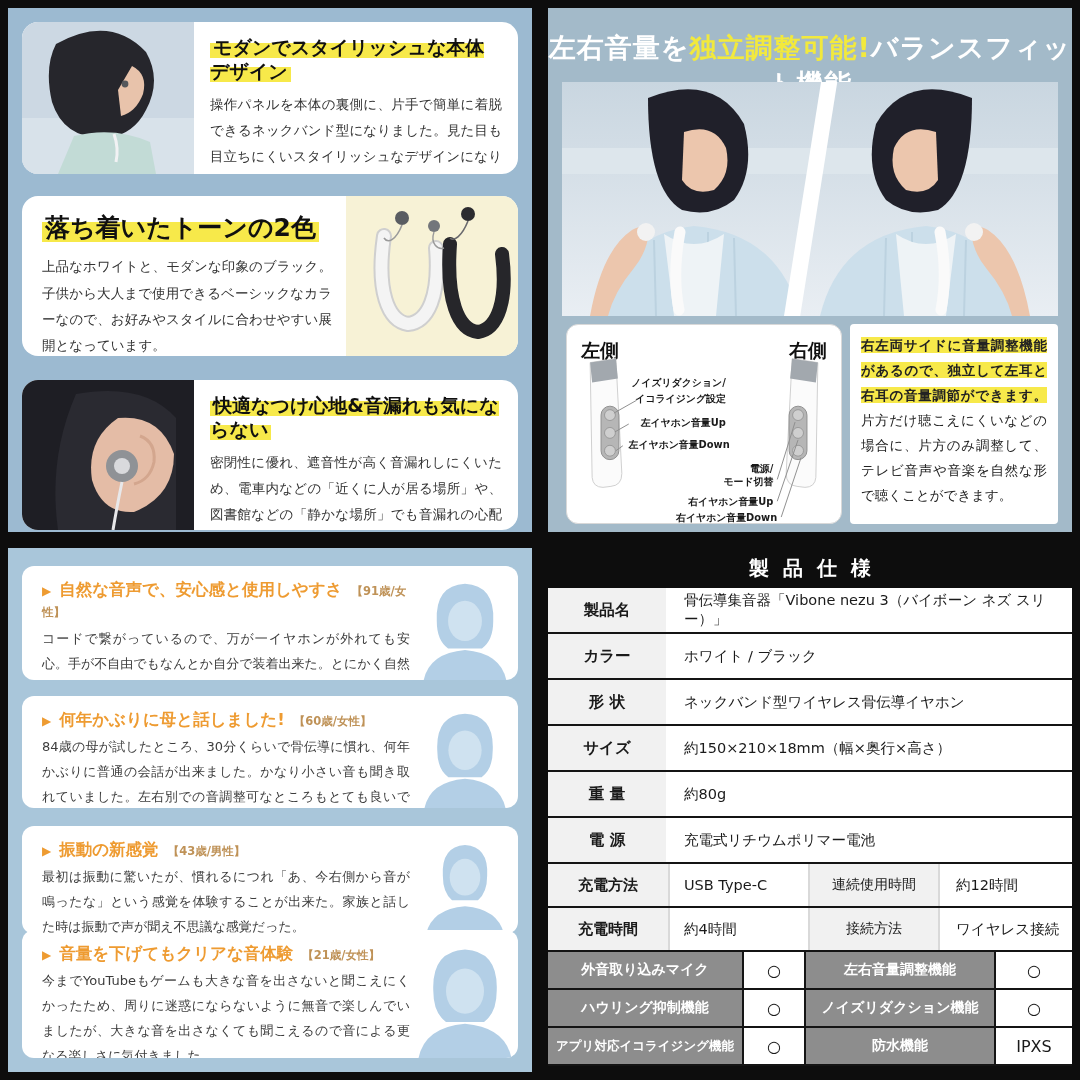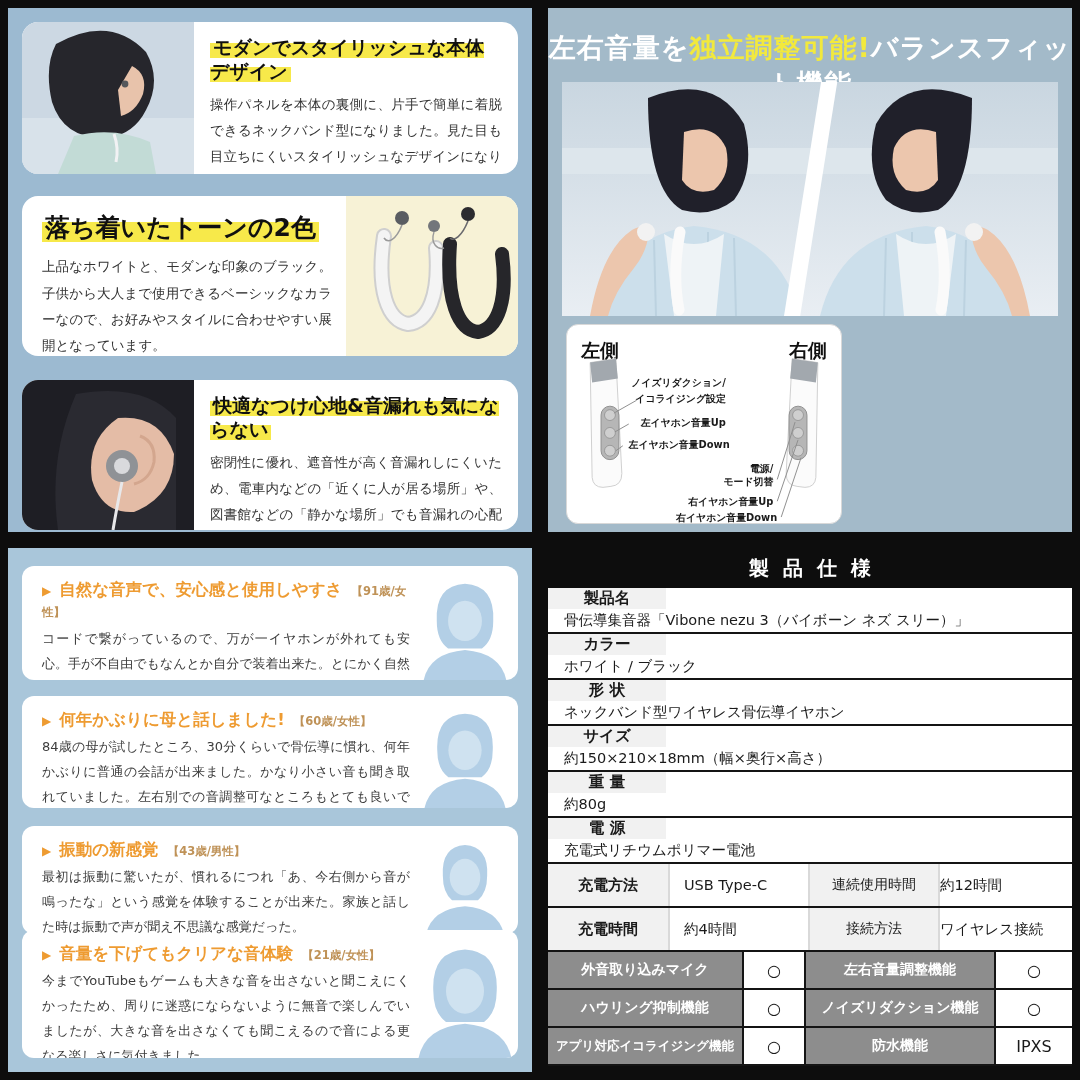--- a/index.html
+++ b/index.html
@@ -54,31 +54,31 @@
   .silhouette{position:absolute;right:-6px;bottom:-4px;width:118px;height:92%;z-index:0;}
   .rv-inner{position:relative;z-index:1;padding:13px 108px 8px 20px;}
   .rv-title{margin:0 0 5px 0;font-size:16.5px;font-weight:bold;color:#ee9b31;line-height:1.3;}
   .rv-bullet{font-size:12px;margin-right:8px;}
   .rv-meta{font-size:11.5px;color:#bf9257;margin-left:9px;font-weight:bold;}
   .rv-body{margin:0;font-size:13px;line-height:1.9;color:#3c3c3c;text-align:justify;}
 
   
   .spec-header{height:40px;background:#0d0d0d;color:#fff;display:flex;align-items:center;
                justify-content:center;font-size:20px;font-weight:bold;letter-spacing:14px;text-indent:14px;}
-  .spec-row{display:flex;height:46px;background:#fff;border-bottom:2px solid #141414;box-sizing:border-box;flex-direction:column;}
+  .spec-row{display:flex;height:46px;background:#fff;border-bottom:2px solid #141414;box-sizing:border-box;}
   .sp-label{width:120px;background:#f1f1f1;display:flex;align-items:center;justify-content:center;
             font-weight:bold;font-size:15.5px;border-right:2px solid #fff;box-sizing:border-box;}
   .sp-value{flex:1;display:flex;align-items:center;padding-left:16px;font-size:14.5px;}
   .dual-row{display:flex;height:44px;background:#fff;border-bottom:2px solid #141414;box-sizing:border-box;}
   .dual-row>div{display:flex;align-items:center;box-sizing:border-box;}
   .dual-row>div+div{border-left:2px solid #d9d9d9;}
   .d1{width:120px;background:#f1f1f1;justify-content:center;font-weight:bold;font-size:15px;text-align:center;}
   .d2{width:140px;padding-left:14px;font-size:14.5px;}
   .d3{width:130px;background:#f1f1f1;justify-content:center;font-size:14px;}
-  .d4{flex:1;font-size:14.5px;}
+  .d4{flex:1;padding-left:16px;font-size:14.5px;}
   .feat-row{display:flex;height:38px;border-bottom:2px solid #141414;box-sizing:border-box;}
   .feat-row>div{display:flex;align-items:center;justify-content:center;box-sizing:border-box;}
   .feat-row>div+div{border-left:2px solid #141414;}
   .f-label{background:#8d8d8d;color:#fff;font-weight:bold;font-size:14px;}
   .f-val{background:#fff;font-size:16px;}
   .fw1{width:194px;} .fw2{width:62px;} .fw3{width:190px;} .fw4{flex:1;}
   .f-small{font-size:12.5px;}
 </style>
 </head>
 <body>
@@ -230,20 +230,23 @@
         <text x="160" y="78" text-anchor="end" class="dg-lab">イコライジング設定</text>
         <text x="160" y="102" text-anchor="end" class="dg-lab">左イヤホン音量Up</text>
         <text x="164" y="124" text-anchor="end" class="dg-lab">左イヤホン音量Down</text>
         <text x="208" y="148" text-anchor="end" class="dg-lab">電源/</text>
         <text x="208" y="162" text-anchor="end" class="dg-lab">モード切替</text>
         <text x="208" y="182" text-anchor="end" class="dg-lab">右イヤホン音量Up</text>
         <text x="212" y="198" text-anchor="end" class="dg-lab">右イヤホン音量Down</text>
       </svg>
     </div>
 
+    <div class="desc-panel">
+      <p><span class="hl-strong">右左両サイドに音量調整機能があるので、独立して左耳と右耳の音量調節ができます。</span><span>片方だけ聴こえにくいなどの場合に、片方のみ調整して、テレビ音声や音楽を自然な形で聴くことができます。</span></p>
+    </div>
   </section>
 
   <section class="q q-bl">
 
     <article class="review-card rv1">
       <svg class="silhouette" viewBox="0 0 110 130" preserveAspectRatio="xMidYMax meet">
         <path d="M20,52 Q18,8 55,6 Q92,8 90,52 Q90,76 76,86 L34,86 Q20,76 20,52Z" fill="#b3cfe6"></path>
         <ellipse cx="55" cy="52" rx="21" ry="25" fill="#cfe2f0"></ellipse>
         <path d="M3,130 Q8,92 55,88 Q102,92 107,130 Z" fill="#b3cfe6"></path>
       </svg>

